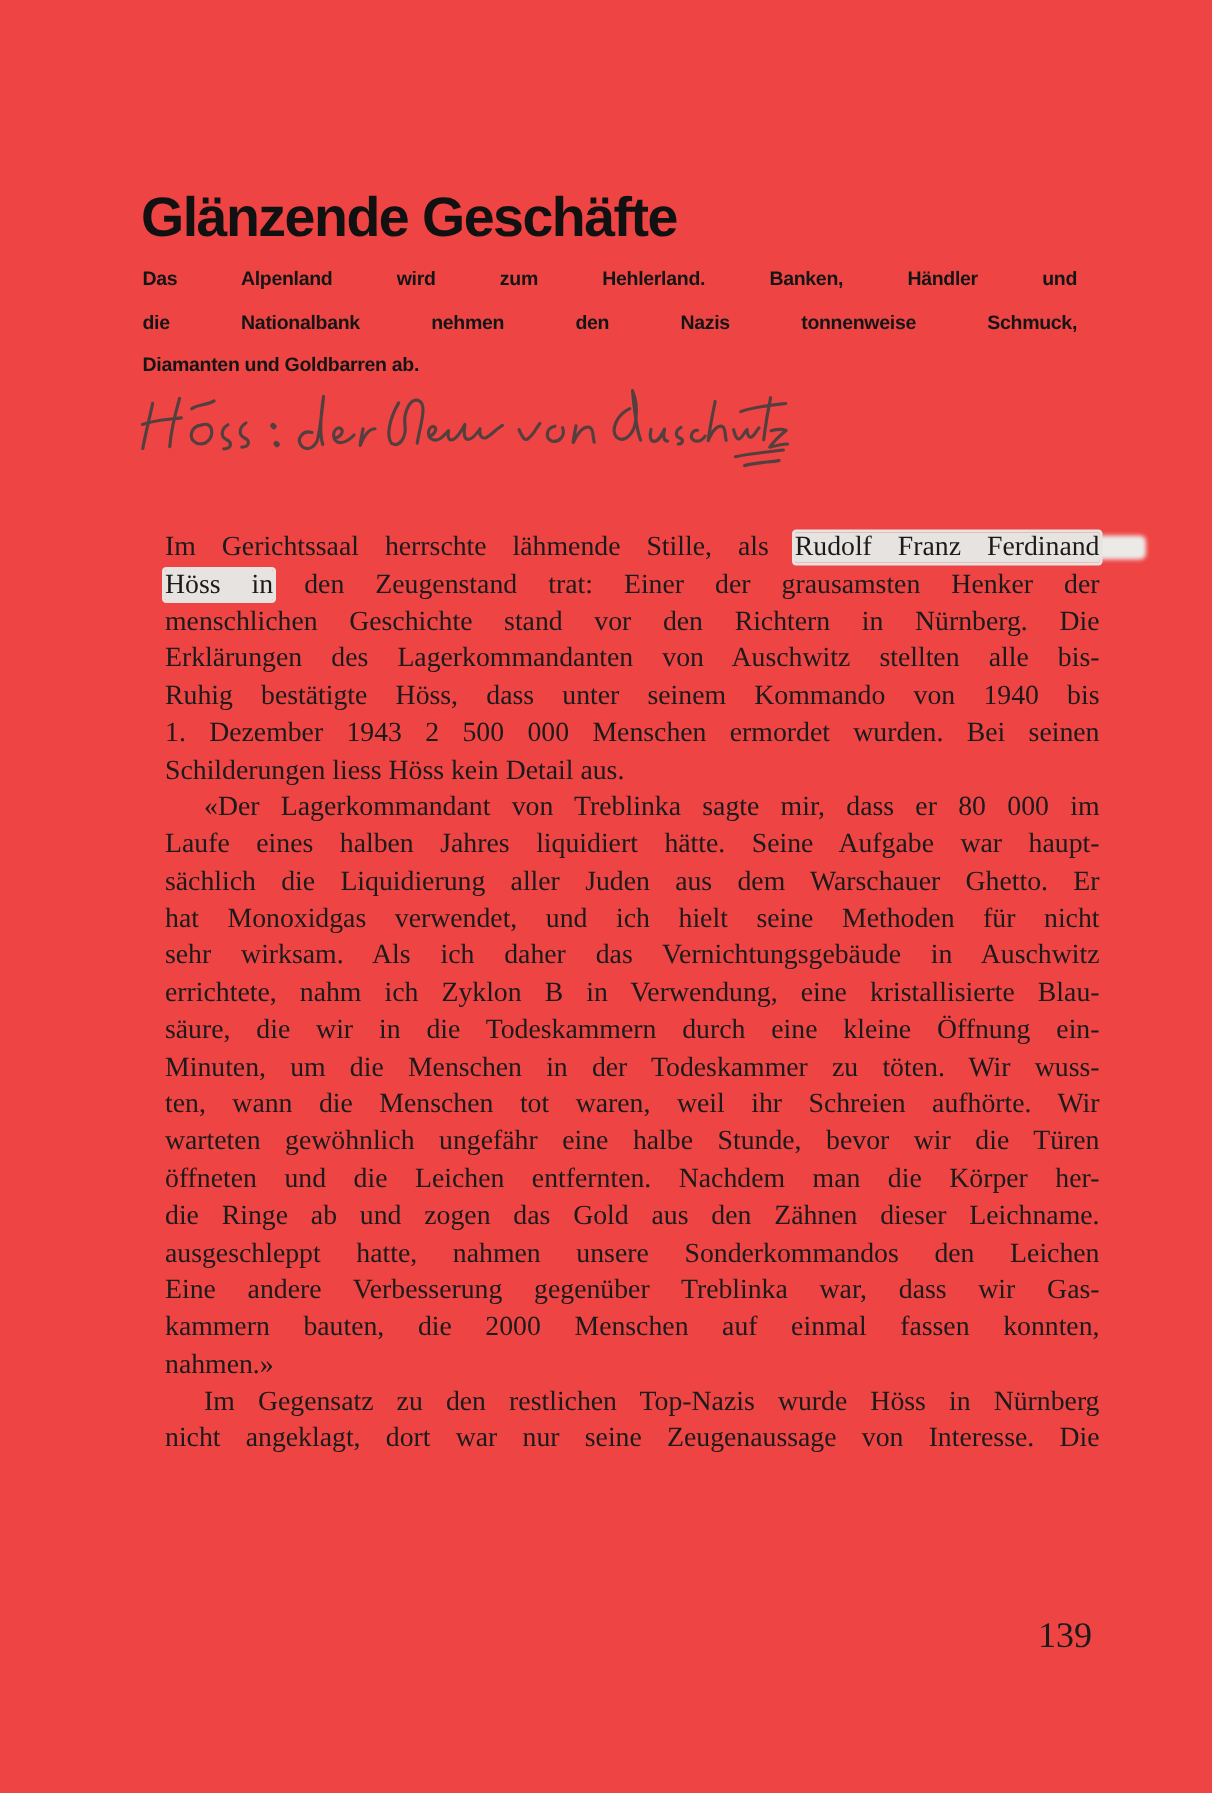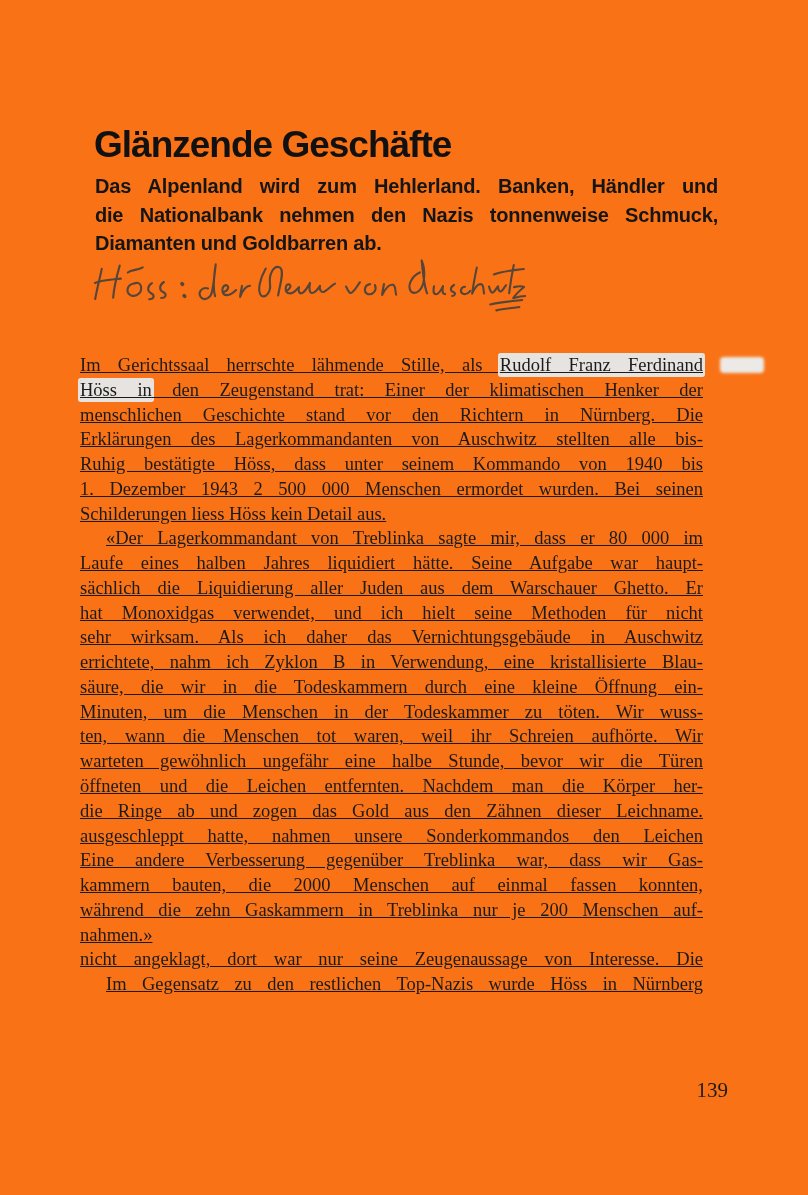--- a/index.html
+++ b/index.html
@@ -1,29 +1,29 @@
 <!DOCTYPE html>
 <html><head>
 <meta charset="utf-8">
 <style>
   html,body{margin:0;padding:0;}
   body{width:808px;height:1195px;background:#f4f4f4;font-family:"Liberation Serif",serif;}
-  .page{position:absolute;left:0;top:0;width:808px;height:1195px;background:#f97316;overflow:hidden;color:#1a1a1a;}
+  .page{position:absolute;left:0;top:0;width:808px;height:1195px;background:#ef4444;overflow:hidden;color:#1a1a1a;}
   .title{position:absolute;left:94px;top:100px;font-family:"Liberation Sans",sans-serif;font-weight:bold;font-size:37px;line-height:40px;letter-spacing:-1px;color:#111;white-space:nowrap;}
-  .lead{position:absolute;left:95px;top:172px;width:623px;font-family:"Liberation Sans",sans-serif;font-weight:bold;font-size:20px;line-height:28.6px;letter-spacing:-0.2px;color:#151515;}
+  .lead{position:absolute;left:95px;top:172px;width:623px;font-family:"Liberation Sans",sans-serif;font-weight:bold;font-size:13px;line-height:28.6px;letter-spacing:-0.2px;color:#151515;}
   .lead .line{height:28.6px;}
   .annotation{position:absolute;left:90px;top:250px;width:436px;height:70px;transform:rotate(-0.8deg);}
   .annotation svg{display:block;}
-  .body-text{position:absolute;left:80px;top:353px;width:623px;font-size:18.5px;line-height:24.78px;color:#1b1b1b;text-decoration:underline;}
+  .body-text{position:absolute;left:110px;top:353px;width:623px;font-size:18.5px;line-height:24.78px;color:#1b1b1b;}
   .line{height:24.78px;white-space:nowrap;}
   .line.just{white-space:normal;text-align:justify;text-align-last:justify;}
   .line.indent{text-indent:26px;}
   .hl{background:#e6e3e0;box-shadow:0 0 0 2px #e6e3e0;border-radius:1px;}
   .smudge{position:absolute;left:720px;top:357px;width:44px;height:16px;background:#eceae7;border-radius:4px;filter:blur(1.5px);}
-  .pageno{position:absolute;left:95px;top:1078px;width:633px;text-align:right;font-size:21px;color:#1b1b1b;}
+  .pageno{position:absolute;left:95px;top:1078px;width:633px;text-align:right;font-size:24px;color:#1b1b1b;}
 </style>
 </head>
 <body>
 
 <div class="page">
 
   <h1 class="title">Glänzende Geschäfte</h1>
 
   <div class="lead">
       <div class="line just">Das Alpenland wird zum Hehlerland. Banken, Händler und</div>
@@ -73,21 +73,21 @@
         <path d="M406,63 C414,61 423,61 429,60"></path>
       </g>
     </svg>
   </div>
 
   <div class="smudge"></div>
 
   <div class="body-text">
       <div>
         <div class="line just"><span>Im Gerichtssaal herrschte lähmende Stille, als </span><span class="hl">Rudolf Franz Ferdinand</span></div>
-        <div class="line just"><span class="hl">Höss in</span><span> den Zeugenstand trat: Einer der klimatischen Henker der</span></div>
+        <div class="line just"><span class="hl">Höss in</span><span> den Zeugenstand trat: Einer der grausamsten Henker der</span></div>
         <div class="line just"><span>menschlichen Geschichte stand vor den Richtern in Nürnberg. Die</span></div>
         <div class="line just"><span>Erklärungen des Lagerkommandanten von Auschwitz stellten alle bis-</span></div>
         <div class="line just"><span>Ruhig bestätigte Höss, dass unter seinem Kommando von 1940 bis</span></div>
         <div class="line just"><span>1. Dezember 1943 2 500 000 Menschen ermordet wurden. Bei seinen</span></div>
         <div class="line"><span>Schilderungen liess Höss kein Detail aus.</span></div>
       </div>
       <div>
         <div class="line just indent"><span>«Der Lagerkommandant von Treblinka sagte mir, dass er 80 000 im</span></div>
         <div class="line just"><span>Laufe eines halben Jahres liquidiert hätte. Seine Aufgabe war haupt-</span></div>
         <div class="line just"><span>sächlich die Liquidierung aller Juden aus dem Warschauer Ghetto. Er</span></div>
@@ -96,24 +96,23 @@
         <div class="line just"><span>errichtete, nahm ich Zyklon B in Verwendung, eine kristallisierte Blau-</span></div>
         <div class="line just"><span>säure, die wir in die Todeskammern durch eine kleine Öffnung ein-</span></div>
         <div class="line just"><span>Minuten, um die Menschen in der Todeskammer zu töten. Wir wuss-</span></div>
         <div class="line just"><span>ten, wann die Menschen tot waren, weil ihr Schreien aufhörte. Wir</span></div>
         <div class="line just"><span>warteten gewöhnlich ungefähr eine halbe Stunde, bevor wir die Türen</span></div>
         <div class="line just"><span>öffneten und die Leichen entfernten. Nachdem man die Körper her-</span></div>
         <div class="line just"><span>die Ringe ab und zogen das Gold aus den Zähnen dieser Leichname.</span></div>
         <div class="line just"><span>ausgeschleppt hatte, nahmen unsere Sonderkommandos den Leichen</span></div>
         <div class="line just"><span>Eine andere Verbesserung gegenüber Treblinka war, dass wir Gas-</span></div>
         <div class="line just"><span>kammern bauten, die 2000 Menschen auf einmal fassen konnten,</span></div>
-        <div class="line just"><span>während die zehn Gaskammern in Treblinka nur je 200 Menschen auf-</span></div>
         <div class="line"><span>nahmen.»</span></div>
       </div>
       <div>
+        <div class="line just indent"><span>Im Gegensatz zu den restlichen Top-Nazis wurde Höss in Nürnberg</span></div>
         <div class="line just"><span>nicht angeklagt, dort war nur seine Zeugenaussage von Interesse. Die</span></div>
-        <div class="line just indent"><span>Im Gegensatz zu den restlichen Top-Nazis wurde Höss in Nürnberg</span></div>
       </div>
     </div>
 
   <div class="pageno">139</div>
 
 </div>
 
 </body></html>

